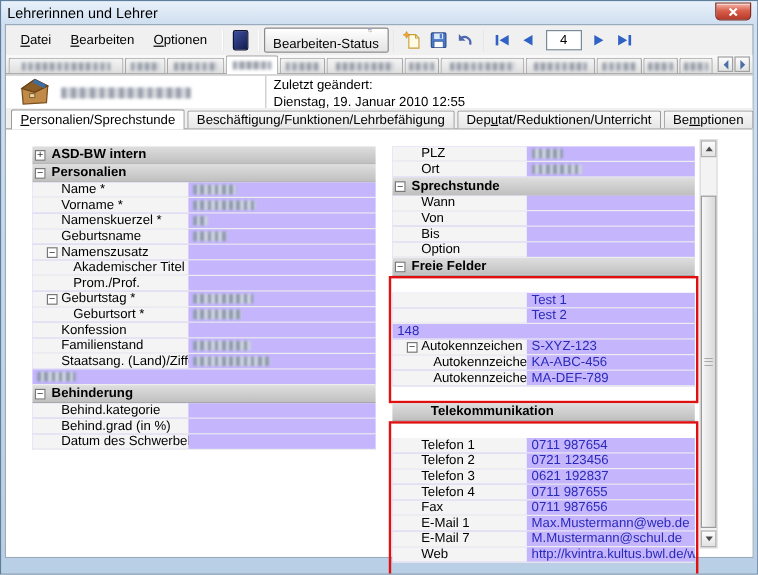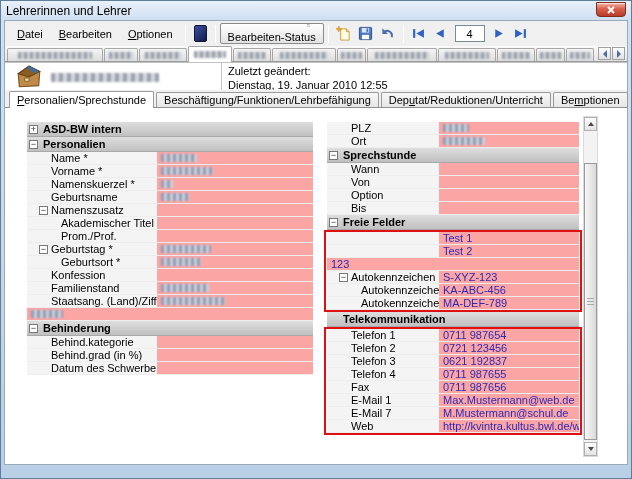--- a/index.html
+++ b/index.html
@@ -55,36 +55,36 @@
     padding-left:4px;background:#f0f0f0;border-bottom:1px solid #8f8f8f;}
   .stab{height:15px;padding:0 7px;margin-right:2px;display:flex;align-items:center;flex:none;
     border:1px solid #9a9a9a;border-bottom:none;border-radius:2px 2px 0 0;
     background:linear-gradient(#f8f8f8,#e6e6e6);}
   .stab.sel{height:17px;background:#fff;margin-bottom:-1px;z-index:2;}
   
   .content{position:absolute;top:87px;left:0;right:0;bottom:0;background:#fff;}
   .panel{position:absolute;top:14px;}
   .panel.pl{left:22px;width:286px;}
   .panel.pr{left:322px;width:252px;}
-  .r{display:flex;height:13px;line-height:13px;border-bottom:1px solid #ededed;background:#fca5a5;}
+  .r{display:flex;height:13px;line-height:13px;border-bottom:1px solid #ededed;background:#c4b5fd;}
   .r .l{width:130px;background:#f4f4f4;padding-left:24px;overflow:hidden;white-space:nowrap;flex:none;}
   .panel.pr .r .l{width:112px;}
   .r .l.i2{padding-left:34px;}
   .r .l.lg{display:flex;padding-left:12px;}
   .r .l.lg .x{margin:2px 3px 0 0;}
   .r .v{flex:1;padding-left:4px;color:#2a2ab8;overflow:hidden;white-space:nowrap;}
   .r.h{height:15px;line-height:15px;font-weight:bold;border-bottom:1px solid #a8a8a8;
     background:linear-gradient(#dedede,#c0c0c0);}
   .r.h .ht{padding-left:2px;}
-  .r.h.nox .ht{padding-left:16px;}
+  .r.h.nox .ht{padding-left:32px;}
   .x{width:9px;height:9px;flex:none;border:1px solid #787878;background:#fff;font-weight:normal;
     font-size:9px;line-height:7px;text-align:center;color:#333;margin:3px 3px 0 2px;}
   .red{display:inline-block;height:8px;margin-top:2px;vertical-align:top;border-radius:1px;filter:blur(1.1px);
     background:repeating-linear-gradient(90deg,#8f9ab0 0 3px,#ccd2dd 3px 6px);}
-  .redbox{border:2px solid #e01010;margin:0 -3px;padding:0 1px;}
+  .redbox{border:2px solid #e01010;margin:0 -3px;padding:12px 1px;}
   
   .vscroll{position:absolute;left:578px;top:8px;width:15px;height:341px;background:#f3f3f3;
     border:1px solid #dadada;}
   .sbtn{position:absolute;left:0;width:13px;height:14px;border:1px solid #b0b0b0;
     background:linear-gradient(#fdfdfd,#e3e3e3);display:flex;align-items:center;justify-content:center;}
   .sbtn.up{top:0;}
   .sbtn.down{bottom:0;}
   .tri-u{width:0;height:0;border:3px solid transparent;border-bottom:4px solid #4a4a4a;margin-top:-3px;}
   .tri-d{width:0;height:0;border:3px solid transparent;border-top:4px solid #4a4a4a;margin-bottom:-3px;}
   .sthumb{position:absolute;left:0;top:46px;bottom:16px;width:13px;border:1px solid #9a9a9a;
@@ -346,43 +346,43 @@
           </div>
         <div class="r">
             <div class="l">Wann</div>
             <div class="v"></div>
           </div>
         <div class="r">
             <div class="l">Von</div>
             <div class="v"></div>
           </div>
         <div class="r">
+            <div class="l">Bis</div>
+            <div class="v"></div>
+          </div>
+        <div class="r">
             <div class="l">Option</div>
-            <div class="v"></div>
-          </div>
-        <div class="r">
-            <div class="l">Bis</div>
             <div class="v"></div>
           </div>
         <div class="r h">
             <span class="x">−</span>
             <span class="ht">Freie Felder</span>
           </div>
 
         <div class="redbox">
           <div class="r">
               <div class="l"></div>
               <div class="v">Test 1</div>
             </div>
           <div class="r">
               <div class="l"></div>
               <div class="v">Test 2</div>
             </div>
           <div class="r">
-              <div class="v">123</div>
+              <div class="v">148</div>
             </div>
           <div class="r">
               <div class="l lg">
                 <span class="x">−</span>
                 <span>Autokennzeichen</span>
               </div>
               <div class="v">S-XYZ-123</div>
             </div>
           <div class="r">
               <div class="l i2">Autokennzeichen 2</div>

